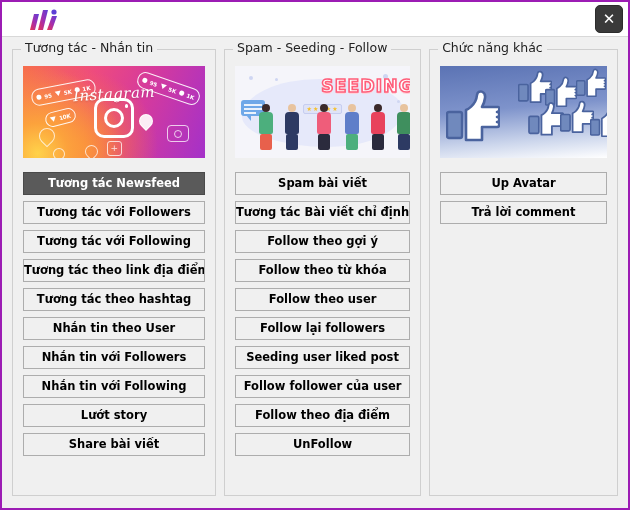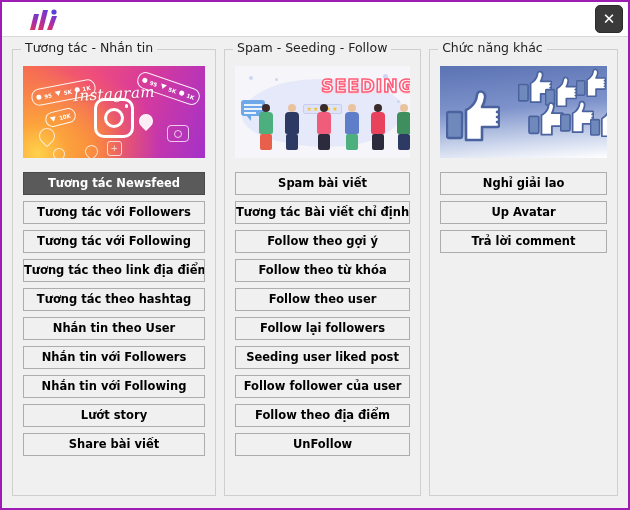--- a/index.html
+++ b/index.html
@@ -539,20 +539,19 @@
           </svg>
         </div>
         <div class="thumb" style="left:150px;top:40px;">
           <svg width="32" height="32" viewBox="0 0 54 52">
             <path d="M20 50 L20 20 C20 20 30 16 31 5 C32 -1 40 1 39 8 C38.4 13 36 17 36 17 L52 17 C54 17 54 22 51 22 C54 22 54 27 51 27 C54 27 54 32 51 32 C54 32 54 37 51 37 L36 37 L36 50 Z" fill="#ffffff" stroke="#4a639e" stroke-width="2.8" stroke-linejoin="round"></path>
             <rect x="1" y="22" width="15" height="26" rx="2" fill="#7089bd" stroke="#4a639e" stroke-width="2.6"></rect>
           </svg>
         </div>
       </div>
 
-      <button class="btn">Nghỉ giải lao</button>
       <button class="btn">Up Avatar</button>
       <button class="btn">Trả lời comment</button>
       <div class="spacer"></div>
     </div>
 
   </div>
 </div>
 
 </body></html>

